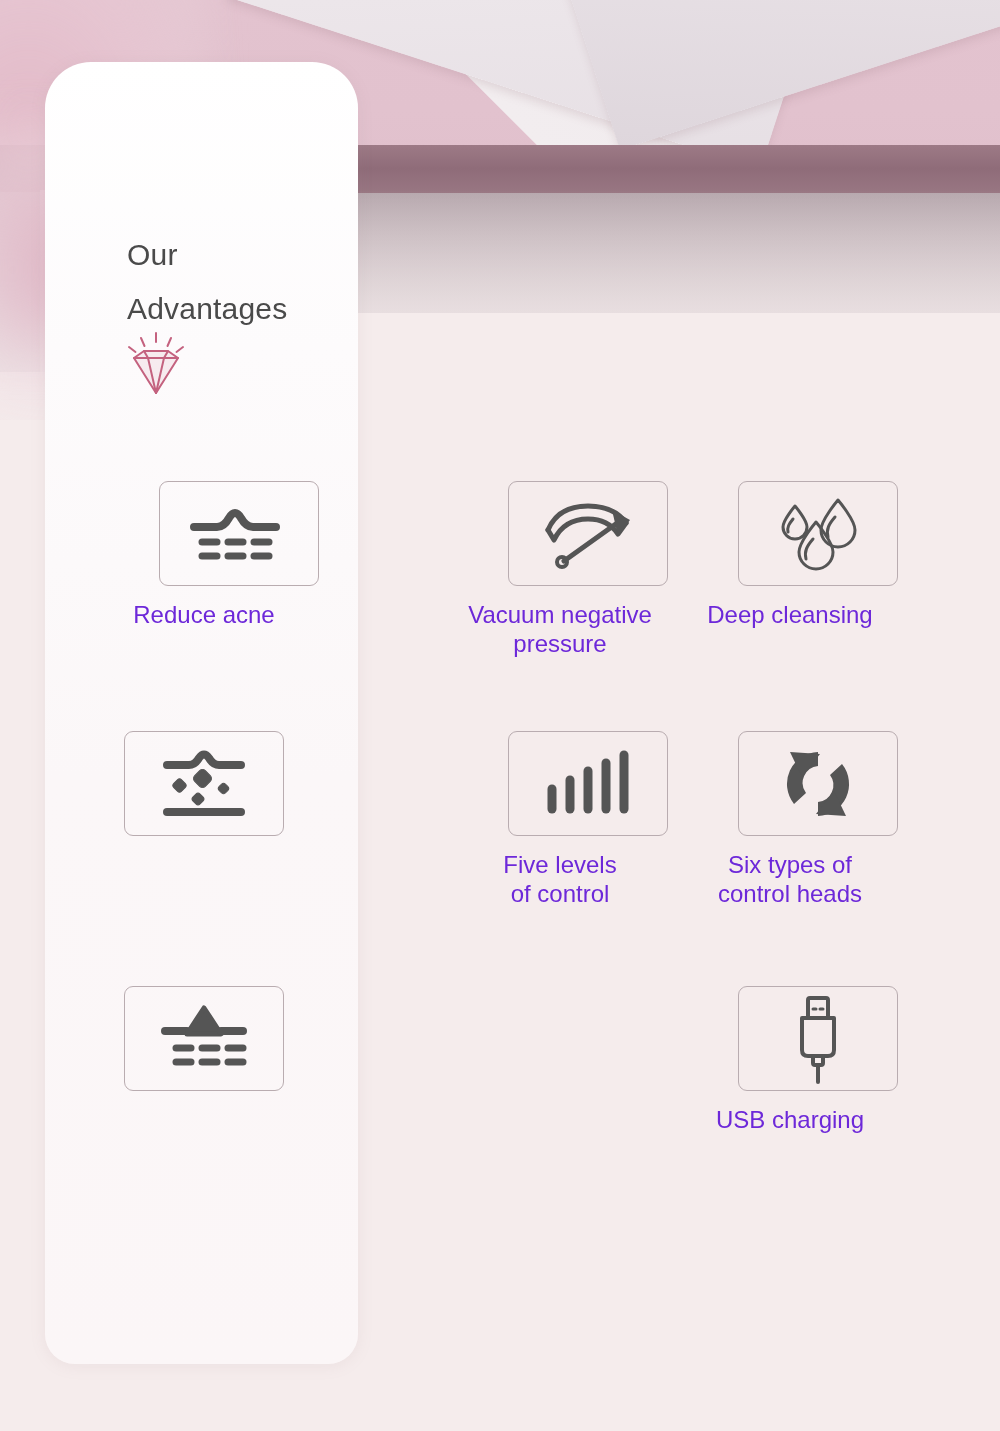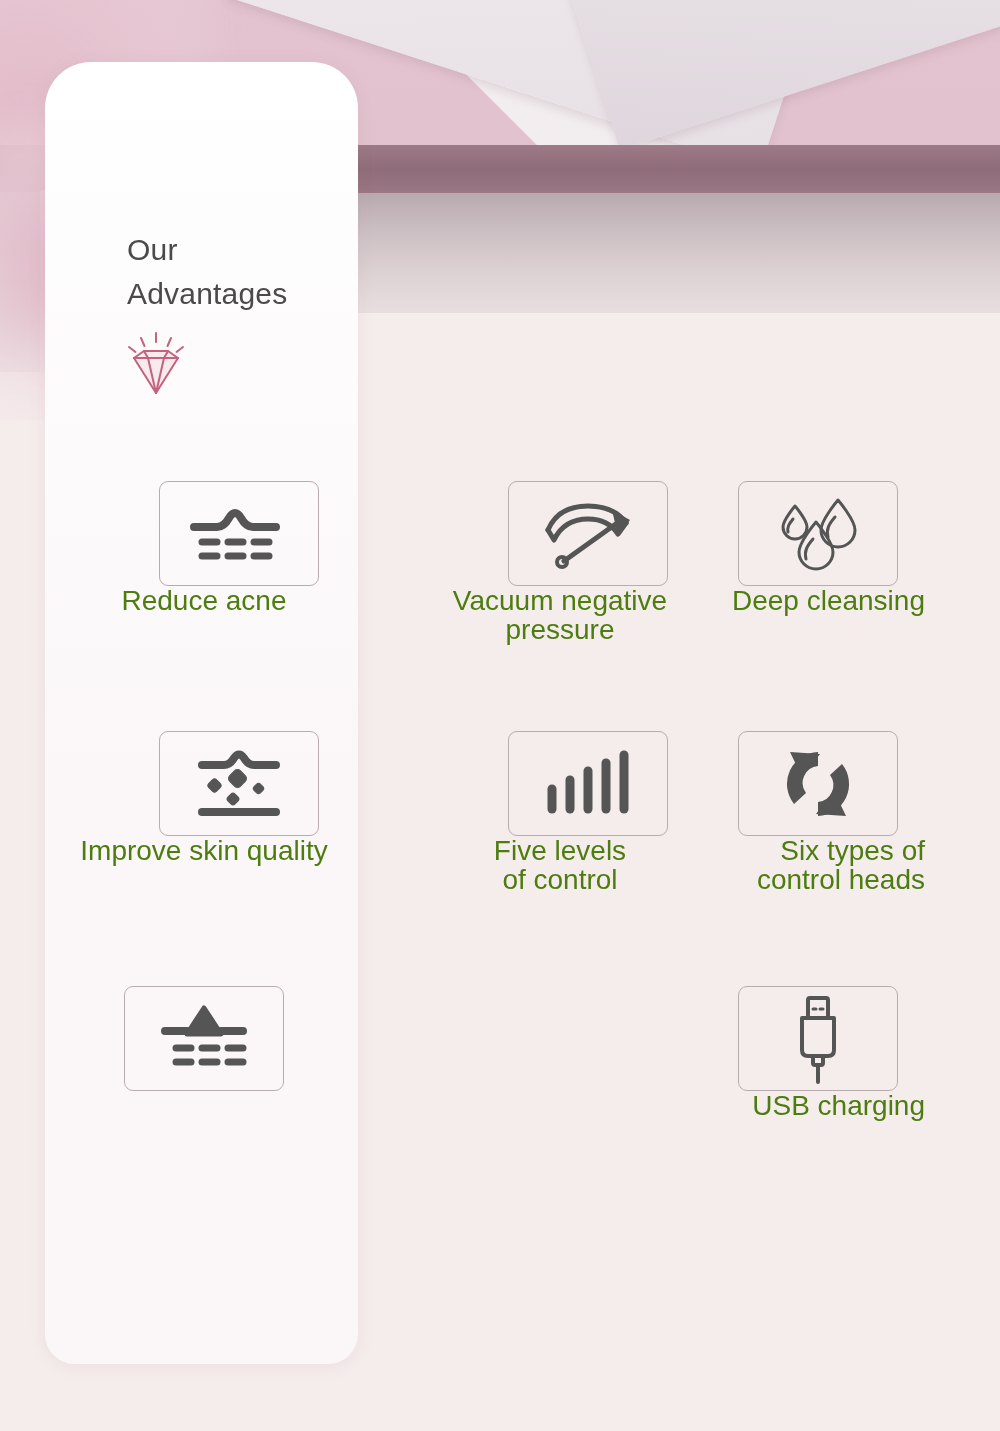--- a/index.html
+++ b/index.html
@@ -122,21 +122,21 @@
     box-shadow: 0 2px 16px rgba(160,130,140,0.10);
   }
 
   
   .heading {
     position: absolute;
     left: 127px; top: 228px;
     width: 220px;
     color: #4a4a4a;
     font-size: 30px;
-    line-height: 44px;
+    line-height: 54px;
     letter-spacing: 0.2px;
     font-weight: 400;
     white-space: pre-line;
   }
 
   
   .diamond {
     position: absolute;
     left: 121px; top: 331px;
     width: 70px; height: 66px;
@@ -153,33 +153,34 @@
     border: 1.3px solid #b9acb0;
     border-radius: 9px;
     box-sizing: border-box;
     display: flex;
     align-items: center;
     justify-content: center;
     background: transparent;
     margin: 0 auto;
   }
   .feature-label {
-    color: #4d7c0f;
-    font-size: 28px;
+    margin-top: 14px;
+    color: #6d28d9;
+    font-size: 24px;
     line-height: 29px;
     white-space: pre-line;
     width: 270px;
     margin-left: -55px;
   }
   .feature.col1 .feature-label { width: 300px; margin-left: -70px; }
 
   
   .c1 { left: 124px; }
   .c2 { left: 480px; }
-  .c3 { left: 710px; text-align: right; }
+  .c3 { left: 710px; }
   .r1 { top: 481px; }
   .r2 { top: 731px; }
   .r3 { top: 986px; }
 
   svg { display: block; }
 </style>
 </head>
 <body>
 
 <div id="page">
@@ -290,21 +291,20 @@
 
           <rect x="46" y="24" width="15" height="15" rx="4" transform="rotate(45 53.5 31.5)"></rect>
           <rect x="25" y="33" width="11" height="11" rx="3" transform="rotate(45 30.5 38.5)"></rect>
           <rect x="70" y="37" width="9" height="9" rx="3" transform="rotate(45 74.5 41.5)"></rect>
           <rect x="44" y="47" width="10" height="10" rx="3" transform="rotate(45 49 52)"></rect>
 
           <line x1="18" y1="65" x2="92" y2="65" fill="none" stroke-width="8"></line>
         </g>
       </svg>
     </div>
-    <div class="feature-label">Improve skin quality</div>
   </div>
 
   <div class="feature c2 r2">
     <div class="icon-box">
       <svg width="90" height="74" viewBox="0 0 90 74">
         <g stroke="#555555" stroke-width="9" stroke-linecap="round">
           <line x1="9" y1="62" x2="9" y2="42"></line>
           <line x1="27" y1="62" x2="27" y2="33"></line>
           <line x1="45" y1="62" x2="45" y2="24"></line>
           <line x1="63" y1="62" x2="63" y2="16"></line>

